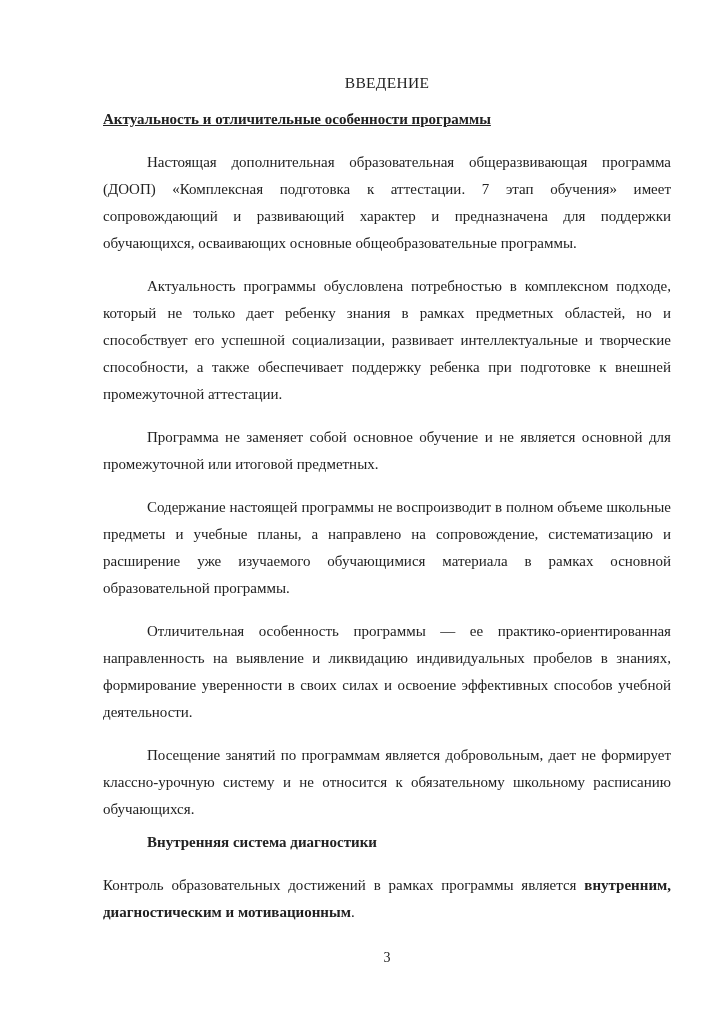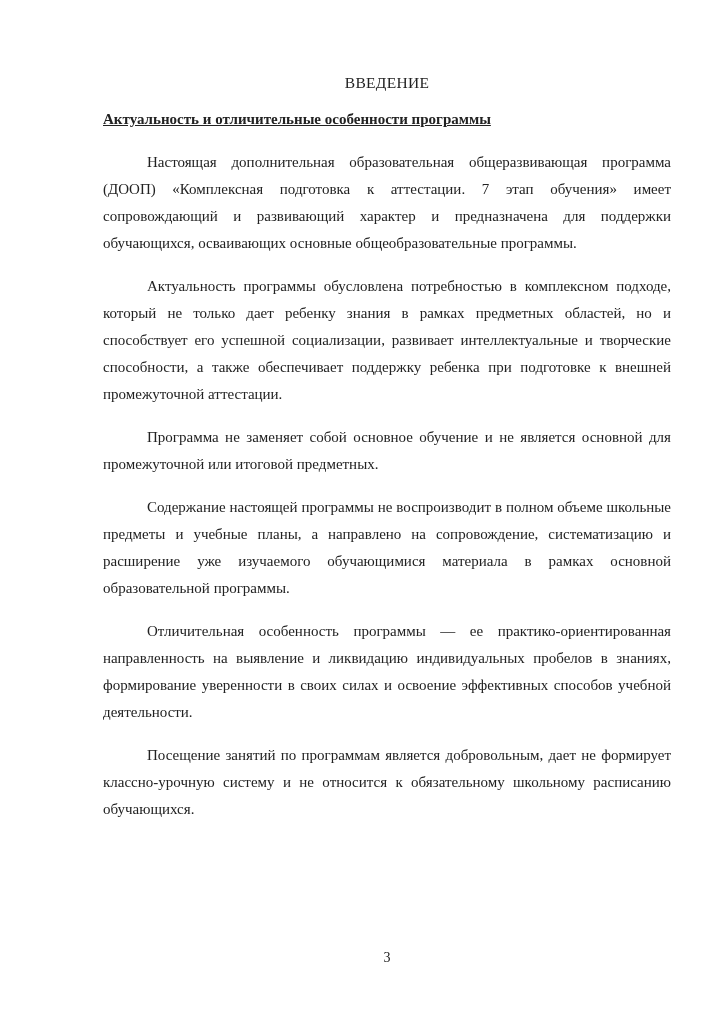--- a/index.html
+++ b/index.html
@@ -84,18 +84,20 @@
     <p class="body-para">Актуальность программы обусловлена потребностью в комплексном подходе, который не только дает ребенку знания в рамках предметных областей, но и способствует его успешной социализации, развивает интеллектуальные и творческие способности, а также обеспечивает поддержку ребенка при подготовке к внешней промежуточной аттестации.</p>
 
     <p class="body-para">Программа не заменяет собой основное обучение и не является основной для промежуточной или итоговой предметных.</p>
 
     <p class="body-para">Содержание настоящей программы не воспроизводит в полном объеме школьные предметы и учебные планы, а направлено на сопровождение, систематизацию и расширение уже изучаемого обучающимися материала в рамках основной образовательной программы.</p>
 
     <p class="body-para">Отличительная особенность программы — ее практико-ориентированная направленность на выявление и ликвидацию индивидуальных пробелов в знаниях, формирование уверенности в своих силах и освоение эффективных способов учебной деятельности.</p>
 
     <p class="body-para">Посещение занятий по программам является добровольным, дает не формирует классно-урочную систему и не относится к обязательному школьному расписанию обучающихся.</p>
 
+    <p class="subheading">Внутренняя система диагностики</p>
 
+    <p class="body-para closing"><span>Контроль образовательных достижений в рамках программы является </span><span class="bold">внутренним, диагностическим и мотивационным</span><span>.</span></p>
 
   </div>
 
   <div class="page-number">3</div>
 </div>
 
 </body></html>

